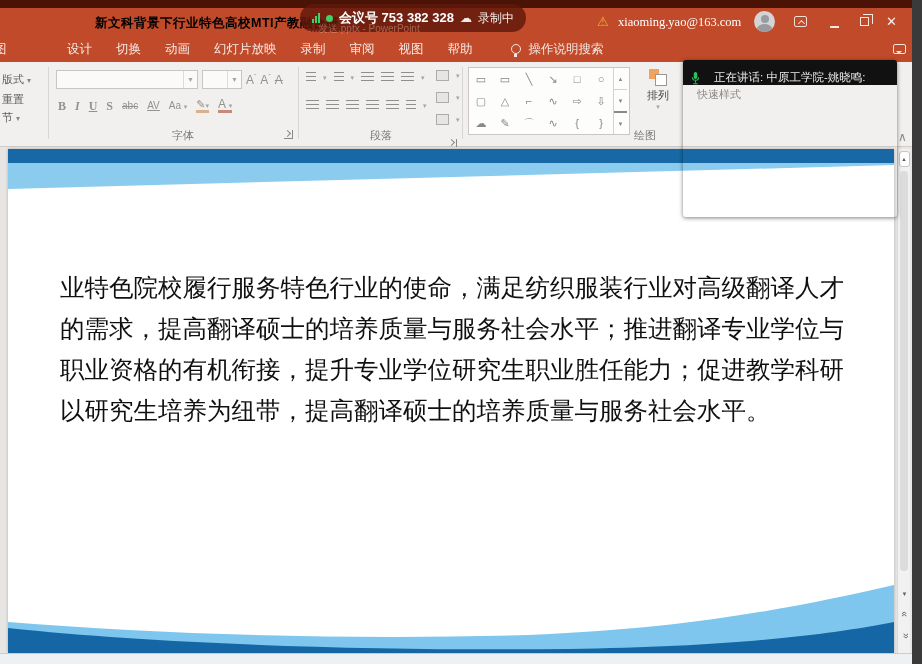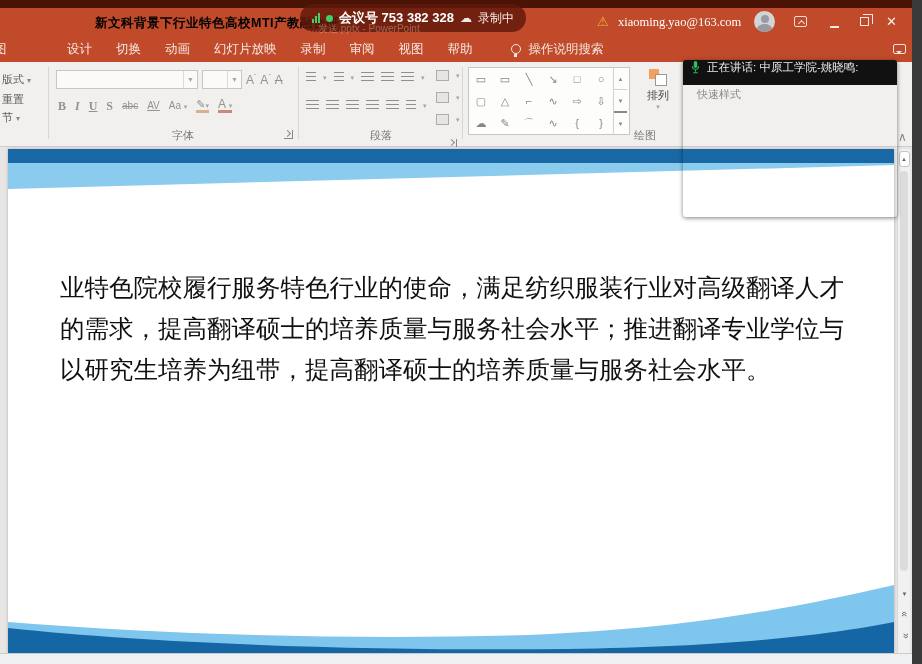--- a/index.html
+++ b/index.html
@@ -92,21 +92,21 @@
   .scrollbar { left:897px; top:149px; width:13px; height:504px; background:#f1f1f1; border-left:1px solid #dadada; z-index:40; }
   .sb-up { left:0.5px; top:2px; width:11px; height:16px; background:#ffffff; border:1px solid #c6c6c6; border-radius:3px; display:flex; align-items:center; justify-content:center; font-size:5.5px; color:#555; }
   .sb-thumb { left:2px; top:22px; width:8px; height:400px; background:#dcdcdc; border-radius:4px; }
   .sb-btn { left:0; width:13px; height:18px; display:flex; align-items:center; justify-content:center; font-size:6px; color:#666; }
   .sb-down { top:436px; }
   .sb-prev { top:456px; font-size:10px; transform:rotate(90deg); }
   .sb-next { top:478px; font-size:10px; transform:rotate(-90deg); }
 
   
   .video { left:683px; top:60px; width:214px; height:157px; z-index:50; border-radius:3px; overflow:hidden; box-shadow:0 1px 4px rgba(0,0,0,.5); }
-  .vc-topbar { left:0; top:0; width:214px; height:25px; background:#111111; display:flex; align-items:flex-start; gap:6px; padding:0 7px; }
+  .vc-topbar { left:0; top:0; width:214px; height:25px; background:#111111; display:flex; align-items:flex-end; gap:13px; padding:0 7px; }
   .vc-topbar .txt { color:#e8e8e8; font-size:11.5px; white-space:nowrap; }
   .vc-feed { left:0; top:25px; width:214px; height:132px; background:linear-gradient(180deg,#101c4e 0%,#1d3070 35%,#24418c 100%); }
   .vc-banner { left:0; top:7px; width:214px; height:26px; background:linear-gradient(90deg,#2b4894,#3e61b0 30%,#2b4894 65%,#35539f); opacity:.95; }
   .vc-banner i { position:absolute; background:rgba(255,255,255,.55); border-radius:1px; filter:blur(.4px); }
   .vc-banner i.b1 { left:10px; top:8px; width:26px; height:9px; }
   .vc-banner i.b2 { left:60px; top:5px; width:70px; height:7px; }
   .vc-banner i.b3 { left:64px; top:15px; width:52px; height:6px; }
   .vc-banner i.b4 { left:154px; top:8px; width:40px; height:8px; }
   .vc-banner em { position:absolute; width:9px; height:9px; border-radius:50%; background:rgba(255,255,255,.5); }
   .vc-banner em.c1 { left:40px; top:8px; } .vc-banner em.c2 { left:142px; top:8px; }
@@ -278,20 +278,21 @@
 
   <span class="abs collapse-chevron">∧</span>
 
   <div class="abs editor">
     <div class="abs slide">
       <div class="abs slide-topbar"></div>
       <div class="abs slide-topwedge"></div>
       <div class="abs slide-body">
         <div>业特色院校履行服务特色行业的使命，满足纺织服装行业对高级翻译人才</div>
         <div>的需求，提高翻译硕士的培养质量与服务社会水平；推进翻译专业学位与</div>
+        <div>职业资格的有机衔接，提升专业学位研究生职业胜任能力；促进教学科研</div>
         <div>以研究生培养为纽带，提高翻译硕士的培养质量与服务社会水平。</div>
       </div>
       <svg class="wave-svg" viewBox="0 0 886 78" preserveAspectRatio="none">
         <path d="M0,47 C160,60 350,65 520,60 C680,54 790,32 886,10 L886,78 L0,78 Z" fill="#7ec6ed"></path>
         <path d="M0,53 C160,70 380,76 560,74 C720,72 820,60 886,47 L886,78 L0,78 Z" fill="#1467a4"></path>
       </svg>
     </div>
   </div>
   <div class="abs statusbar"></div>
 

